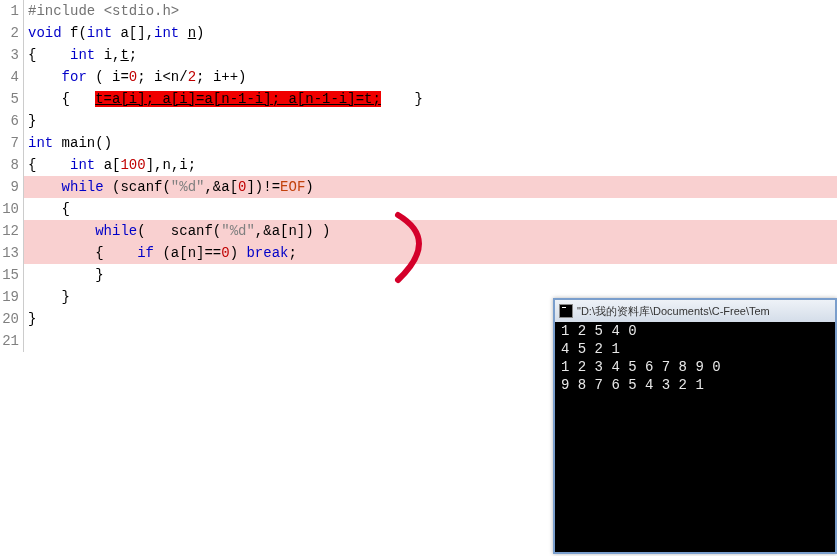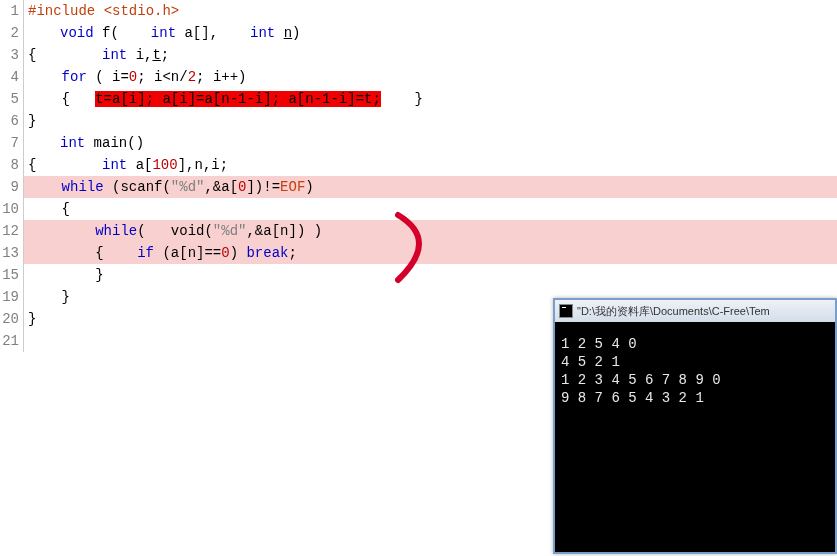--- a/index.html
+++ b/index.html
@@ -33,24 +33,24 @@
     color: #808080;
     background: #fff;
     border-right: 1px solid #ccc;
   }
   .linecontent {
     flex: 1;
     padding-left: 4px;
     position: relative;
   }
   .hl-pink { background: #f9d0d0; }
-  .hl-red { background: #f00000; color: #000; }
-  .tok-pp { color: #c2410c; }
+  .hl-red { background: #f00000; color: #000; text-decoration: underline; }
+  .tok-pp { color: #737373; }
   .tok-kw { color: #0000c8; }
-  .tok-ty { color: #0000c8; margin-left: 32px; }
+  .tok-ty { color: #0000c8; }
   .tok-num { color: #c00000; }
   .tok-str { color: #808080; }
   .tok-punc { color: #000; }
   .tok-const { color: #c2410c; }
   .underline { text-decoration: underline; }
 
   .arrow {
     position: absolute;
     top: 210px;
     left: 390px;
@@ -91,42 +91,42 @@
     content: "";
     position: absolute;
     top: 2px; left: 2px;
     width: 4px; height: 1px;
     background: #fff;
   }
   .console-body {
     background: #000;
     color: #e8e8e8;
     height: calc(100% - 22px);
-    padding: 13px 6px;
+    padding: 0 6px;
     font-family: "SimSun","Courier New",monospace;
     font-size: 14px;
     white-space: pre;
     line-height: 18px;
   }
 </style>
 </head>
 <body>
 
 <div class="editor" id="editor">
     <div class="code-row"><div class="gutter">1</div><div class="linecontent"><span class="tok-pp">#include</span><span> </span><span class="tok-pp">&lt;stdio.h&gt;</span></div></div>
     <div class="code-row"><div class="gutter">2</div><div class="linecontent"><span class="tok-ty">void</span><span class="tok-punc"> f(</span><span class="tok-ty">int</span><span class="tok-punc"> a[],</span><span class="tok-ty">int</span><span> </span><span class="underline">n</span><span class="tok-punc">)</span></div></div>
     <div class="code-row"><div class="gutter">3</div><div class="linecontent"><span class="tok-punc">{    </span><span class="tok-ty">int</span><span class="tok-punc"> i,</span><span class="underline">t</span><span class="tok-punc">;</span></div></div>
     <div class="code-row"><div class="gutter">4</div><div class="linecontent"><span>    </span><span class="tok-kw">for</span><span class="tok-punc"> ( i=</span><span class="tok-num">0</span><span class="tok-punc">; i&lt;n/</span><span class="tok-num">2</span><span class="tok-punc">; i++)</span></div></div>
     <div class="code-row"><div class="gutter">5</div><div class="linecontent"><span class="tok-punc">    {   </span><span class="hl-red">t=a[i]; a[i]=a[n-1-i]; a[n-1-i]=t;</span><span class="tok-punc">    }</span></div></div>
     <div class="code-row"><div class="gutter">6</div><div class="linecontent"><span class="tok-punc">}</span></div></div>
     <div class="code-row"><div class="gutter">7</div><div class="linecontent"><span class="tok-ty">int</span><span class="tok-punc"> main()</span></div></div>
     <div class="code-row"><div class="gutter">8</div><div class="linecontent"><span class="tok-punc">{    </span><span class="tok-ty">int</span><span class="tok-punc"> a[</span><span class="tok-num">100</span><span class="tok-punc">],n,i;</span></div></div>
     <div class="code-row"><div class="gutter">9</div><div class="linecontent hl-pink"><span>    </span><span class="tok-kw">while</span><span class="tok-punc"> (scanf(</span><span class="tok-str">"%d"</span><span class="tok-punc">,&amp;a[</span><span class="tok-num">0</span><span class="tok-punc">])!=</span><span class="tok-const">EOF</span><span class="tok-punc">)</span></div></div>
     <div class="code-row"><div class="gutter">10</div><div class="linecontent"><span class="tok-punc">    {</span></div></div>
-    <div class="code-row"><div class="gutter">12</div><div class="linecontent hl-pink"><span>        </span><span class="tok-kw">while</span><span class="tok-punc">(   void(</span><span class="tok-str">"%d"</span><span class="tok-punc">,&amp;a[n]) )</span></div></div>
+    <div class="code-row"><div class="gutter">12</div><div class="linecontent hl-pink"><span>        </span><span class="tok-kw">while</span><span class="tok-punc">(   scanf(</span><span class="tok-str">"%d"</span><span class="tok-punc">,&amp;a[n]) )</span></div></div>
     <div class="code-row"><div class="gutter">13</div><div class="linecontent hl-pink"><span class="tok-punc">        {    </span><span class="tok-kw">if</span><span class="tok-punc"> (a[n]==</span><span class="tok-num">0</span><span class="tok-punc">) </span><span class="tok-kw">break</span><span class="tok-punc">;</span></div></div>
     <div class="code-row"><div class="gutter">15</div><div class="linecontent"><span class="tok-punc">        }</span></div></div>
     <div class="code-row"><div class="gutter">19</div><div class="linecontent"><span class="tok-punc">    }</span></div></div>
     <div class="code-row"><div class="gutter">20</div><div class="linecontent"><span class="tok-punc">}</span></div></div>
     <div class="code-row"><div class="gutter">21</div><div class="linecontent"></div></div>
   </div>
 
 <svg class="arrow" width="70" height="80">
   <path d="M 8 5 Q 50 30 8 70" stroke="#d4002a" stroke-width="6" fill="none" stroke-linecap="round"></path>
 </svg>

